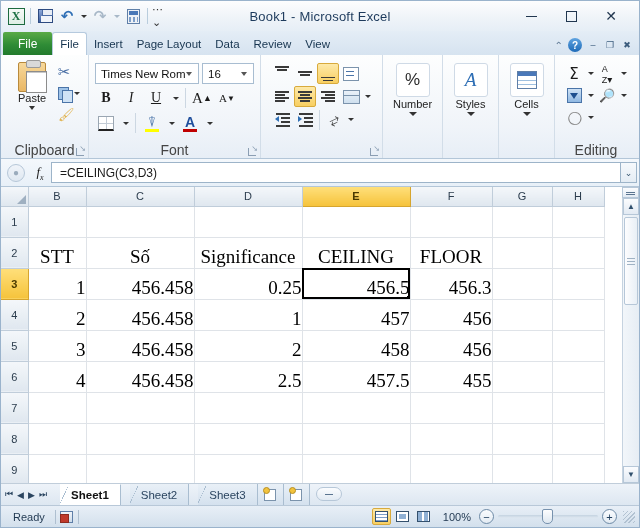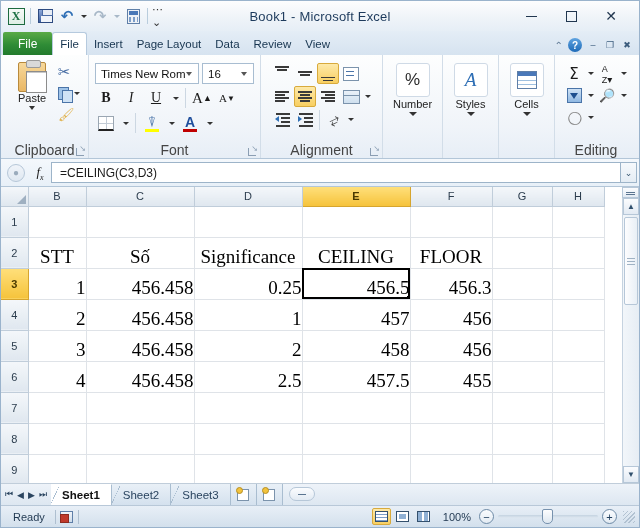--- a/index.html
+++ b/index.html
@@ -390,21 +390,21 @@
     background: linear-gradient(#eef3f9,#dde7f1);
     border-top: 1px solid #c0cdda;
   }
   .navbtns { display: flex; align-items: center; padding: 0 4px; gap: 4px; }
   .navbtn { font-size: 9px; color: #2b4560; }
   .sheettab {
     display: flex; align-items: center; padding: 0 11px;
     font-size: 11.5px; color: #2b4560;
     background: linear-gradient(#e9f0f7,#d4e1ee);
     border-right: 1px solid #a9bdd0;
-    transform: skewX(0deg); position: relative;
+    transform: skewX(0deg); position: relative; margin-left: 9px;
   }
   .sheettab.active {
     background: #fff; color: #111; font-weight: bold;
     border-top: 1px solid #fff;
   }
   .sheettab:before {
     content: ''; position: absolute; left: 0; top: 0; bottom: 0; width: 8px;
     background: linear-gradient(115deg, transparent 48%, #a9bdd0 48%, #a9bdd0 52%, transparent 52%);
   }
   .newsheet {
@@ -698,21 +698,20 @@
             <span class="vsep"></span>
             <div class="abtn">
                 <span class="ico-orient">⥂</span>
               </div>
             <div class="abtn" style="width:9px">
                 <span class="tinycaret"></span>
               </div>
           </div>
         </div>
       </div>
-      <div class="rgroup-label">Alignment</div>
       <span class="dlg-launch"></span>
     </div>
 
     <div class="rgroup g-num">
       <div class="rgroup-body">
         <div class="big-btn">
           <span class="big-ico">
               <span class="pct">%</span>
             </span>
           <span>Number</span>

